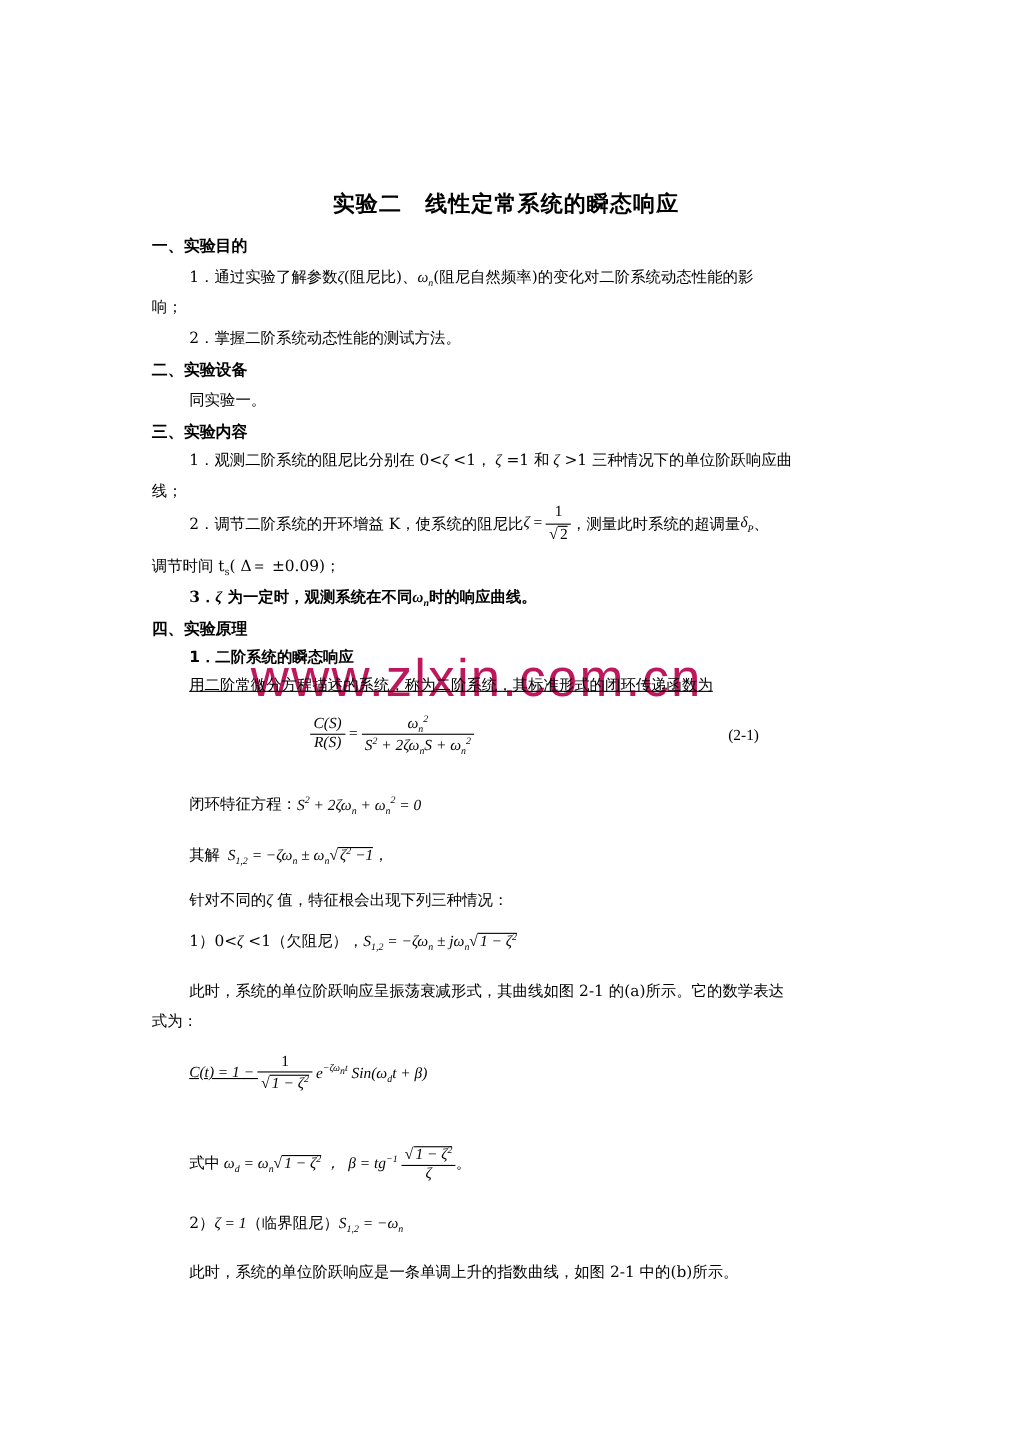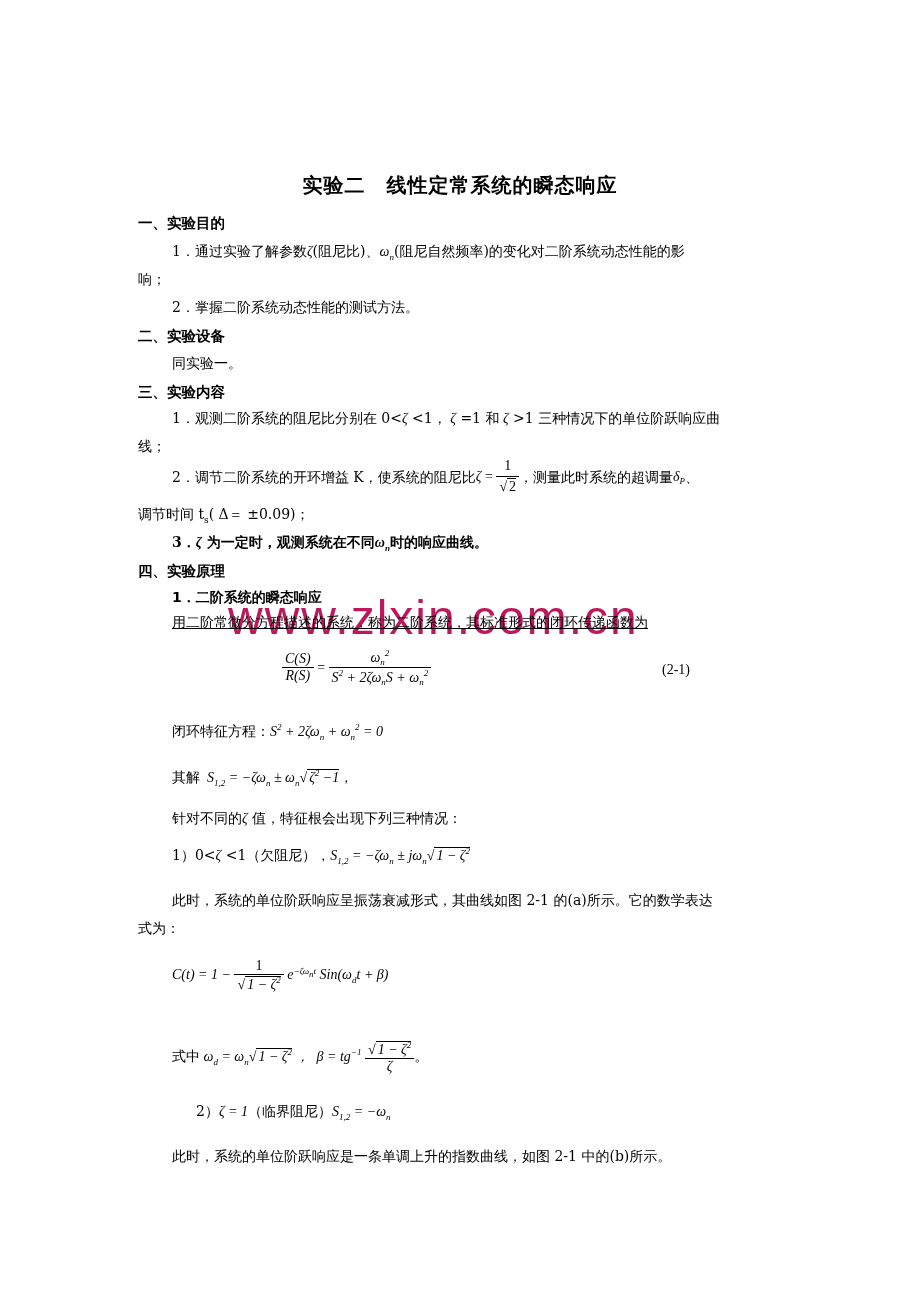--- a/index.html
+++ b/index.html
@@ -83,26 +83,26 @@
     </div>
 
     <div class="abs p ind" style="top:846px;">
       <span>1）0&lt;</span><span class="m">ζ</span><span> &lt;1（欠阻尼），</span><span class="m">S<sub>1,2</sub> = −ζω<sub>n</sub> ± jω<sub>n</sub>√<span class="sqrt">1 − ζ<sup>2</sup></span></span>
     </div>
 
     <div class="abs p ind" style="top:892px;">此时，系统的单位阶跃响应呈振荡衰减形式，其曲线如图 2-1 的(a)所示。它的数学表达</div>
     <div class="abs p noind" style="top:920px;">式为：</div>
 
     <div class="abs r" style="left:172px; top:958px; font-size:14px;">
-      <span class="m" style="vertical-align:middle;">C(t) = 1 − </span><span class="frac"><span class="num">1</span><span class="den m">√<span class="sqrt">1 − ζ<sup>2</sup></span></span></span><span class="m" style="vertical-align:middle;"> e<sup>−ζω<sub>n</sub>t</sup> Sin(ω<sub>d</sub>t + β)</span>
+      <span class="m" style="vertical-align:middle;text-decoration:underline;">C(t) = 1 − </span><span class="frac"><span class="num">1</span><span class="den m">√<span class="sqrt">1 − ζ<sup>2</sup></span></span></span><span class="m" style="vertical-align:middle;"> e<sup>−ζω<sub>n</sub>t</sup> Sin(ω<sub>d</sub>t + β)</span>
     </div>
 
     <div class="abs p ind" style="top:1040px;">
       <span style="vertical-align:middle;">式中</span><span class="m" style="vertical-align:middle;"> ω<sub>d</sub> = ω<sub>n</sub>√<span class="sqrt">1 − ζ<sup>2</sup></span> ，&nbsp;&nbsp;β = tg<sup>−1</sup> </span><span class="frac m"><span class="num">√<span class="sqrt">1 − ζ<sup>2</sup></span></span><span class="den">ζ</span></span><span style="vertical-align:middle;">。</span>
     </div>
 
-    <div class="abs p ind" style="top:1103px;margin-left:24px;">
+    <div class="abs p ind" style="top:1103px;">
       <span>2）</span><span class="m">ζ = 1</span><span>（临界阻尼）</span><span class="m">S<sub>1,2</sub> = −ω<sub>n</sub></span>
     </div>
 
     <div class="abs p ind" style="top:1148px;">此时，系统的单位阶跃响应是一条单调上升的指数曲线，如图 2-1 中的(b)所示。</div>
   </div>
 </div>
 
 </body></html>

